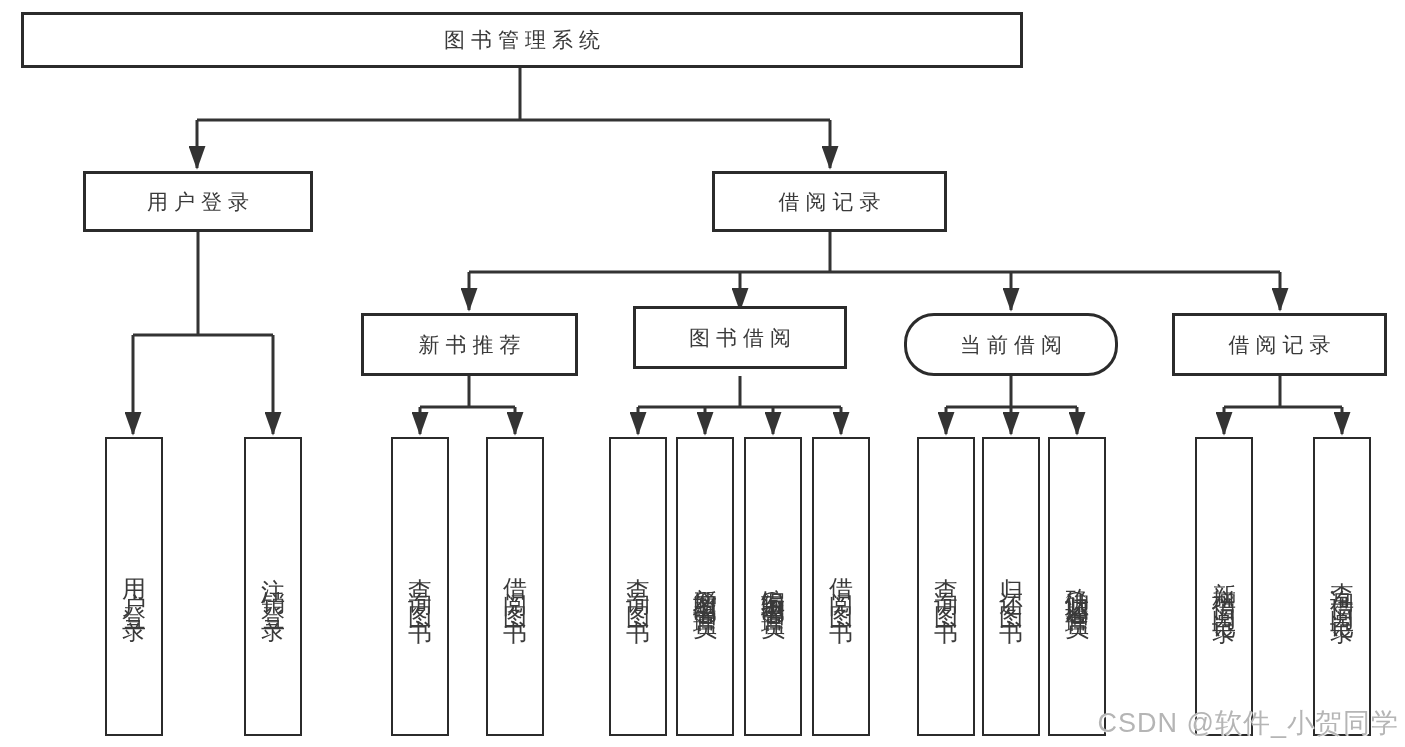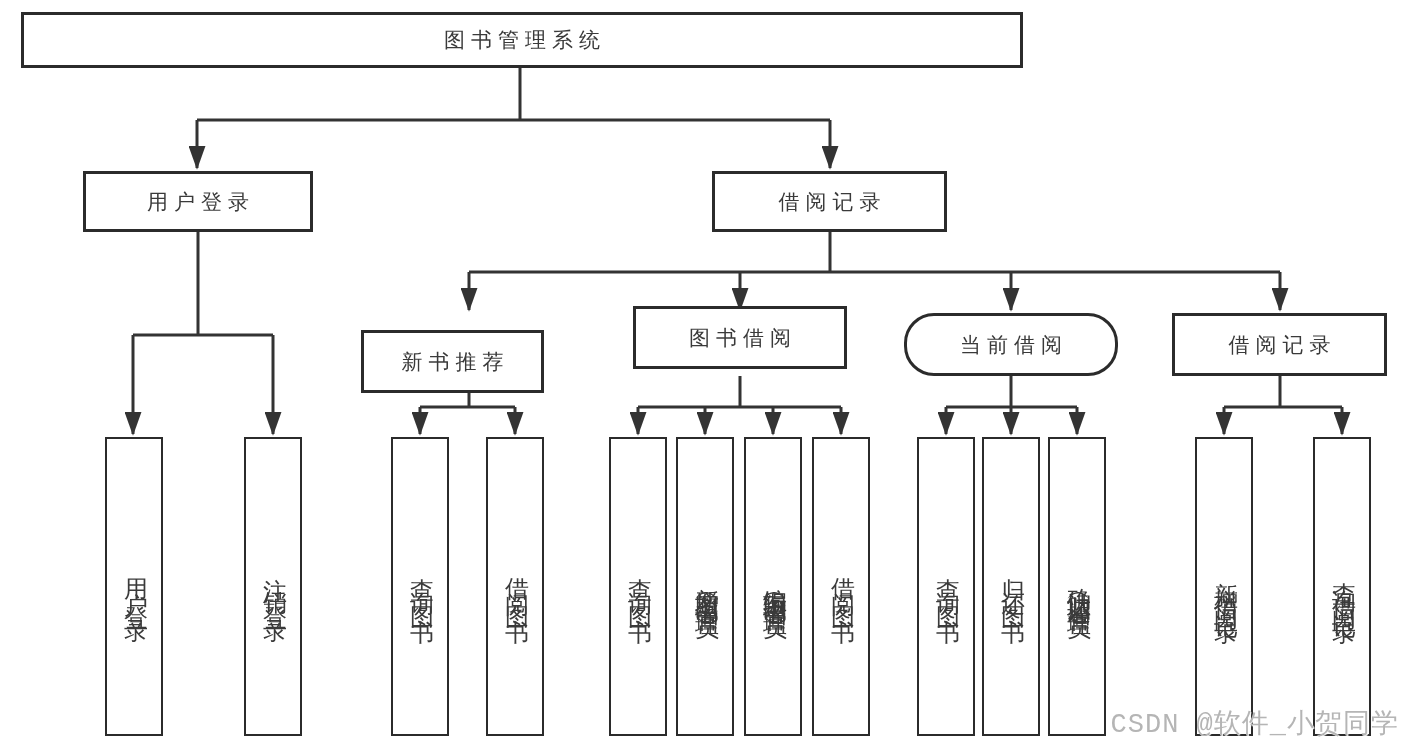--- a/index.html
+++ b/index.html
@@ -1,18 +1,18 @@
 <!DOCTYPE html>
 <html><head>
 <meta charset="utf-8">
 <style>
   html,body{margin:0;padding:0;background:#fff;}
   .canvas{
     position:relative;width:1405px;height:747px;background:#ffffff;overflow:hidden;
-    font-family:Liberation Mono, monospace;
+    font-family:Liberation Sans, sans-serif;
   }
   .connectors{position:absolute;left:0;top:0;z-index:1;}
   .node{
     position:absolute;box-sizing:border-box;background:#ffffff;
     border:3px solid #2b2b2b;color:#3a3a3a;
     display:flex;align-items:center;justify-content:center;
     font-size:21px;letter-spacing:6px;text-indent:6px;
     z-index:2;white-space:nowrap;
   }
   .leaf{
@@ -70,21 +70,21 @@
       <path d="M1224 407 V434"></path>
         <path d="M1342 407 V434"></path>
     </g>
   </svg>
 
   <div class="node" style="left:21px;top:12px;width:1002px;height:56px;">图书管理系统</div>
 
   <div class="node" style="left:83px;top:171px;width:230px;height:61px;">用户登录</div>
   <div class="node" style="left:712px;top:171px;width:235px;height:61px;">借阅记录</div>
 
-  <div class="node" style="left:361px;top:330px;width:183px;height:63px;">新书推荐</div>
+  <div class="node" style="left:361px;top:313px;width:217px;height:63px;">新书推荐</div>
   <div class="node" style="left:633px;top:306px;width:214px;height:63px;">图书借阅</div>
   <div class="node" style="left:904px;top:313px;width:214px;height:63px;border-radius:30px;">当前借阅</div>
   <div class="node" style="left:1172px;top:313px;width:215px;height:63px;">借阅记录</div>
 
   <div class="node leaf sp-s" style="left:105px;top:437px;width:58px;height:299px;">用户登录</div>
   <div class="node leaf sp-s" style="left:244px;top:437px;width:58px;height:299px;">注销登录</div>
 
   <div class="node leaf sp-s" style="left:391px;top:437px;width:58px;height:299px;">查询图书</div>
   <div class="node leaf sp-s" style="left:486px;top:437px;width:58px;height:299px;">借阅图书</div>
 

